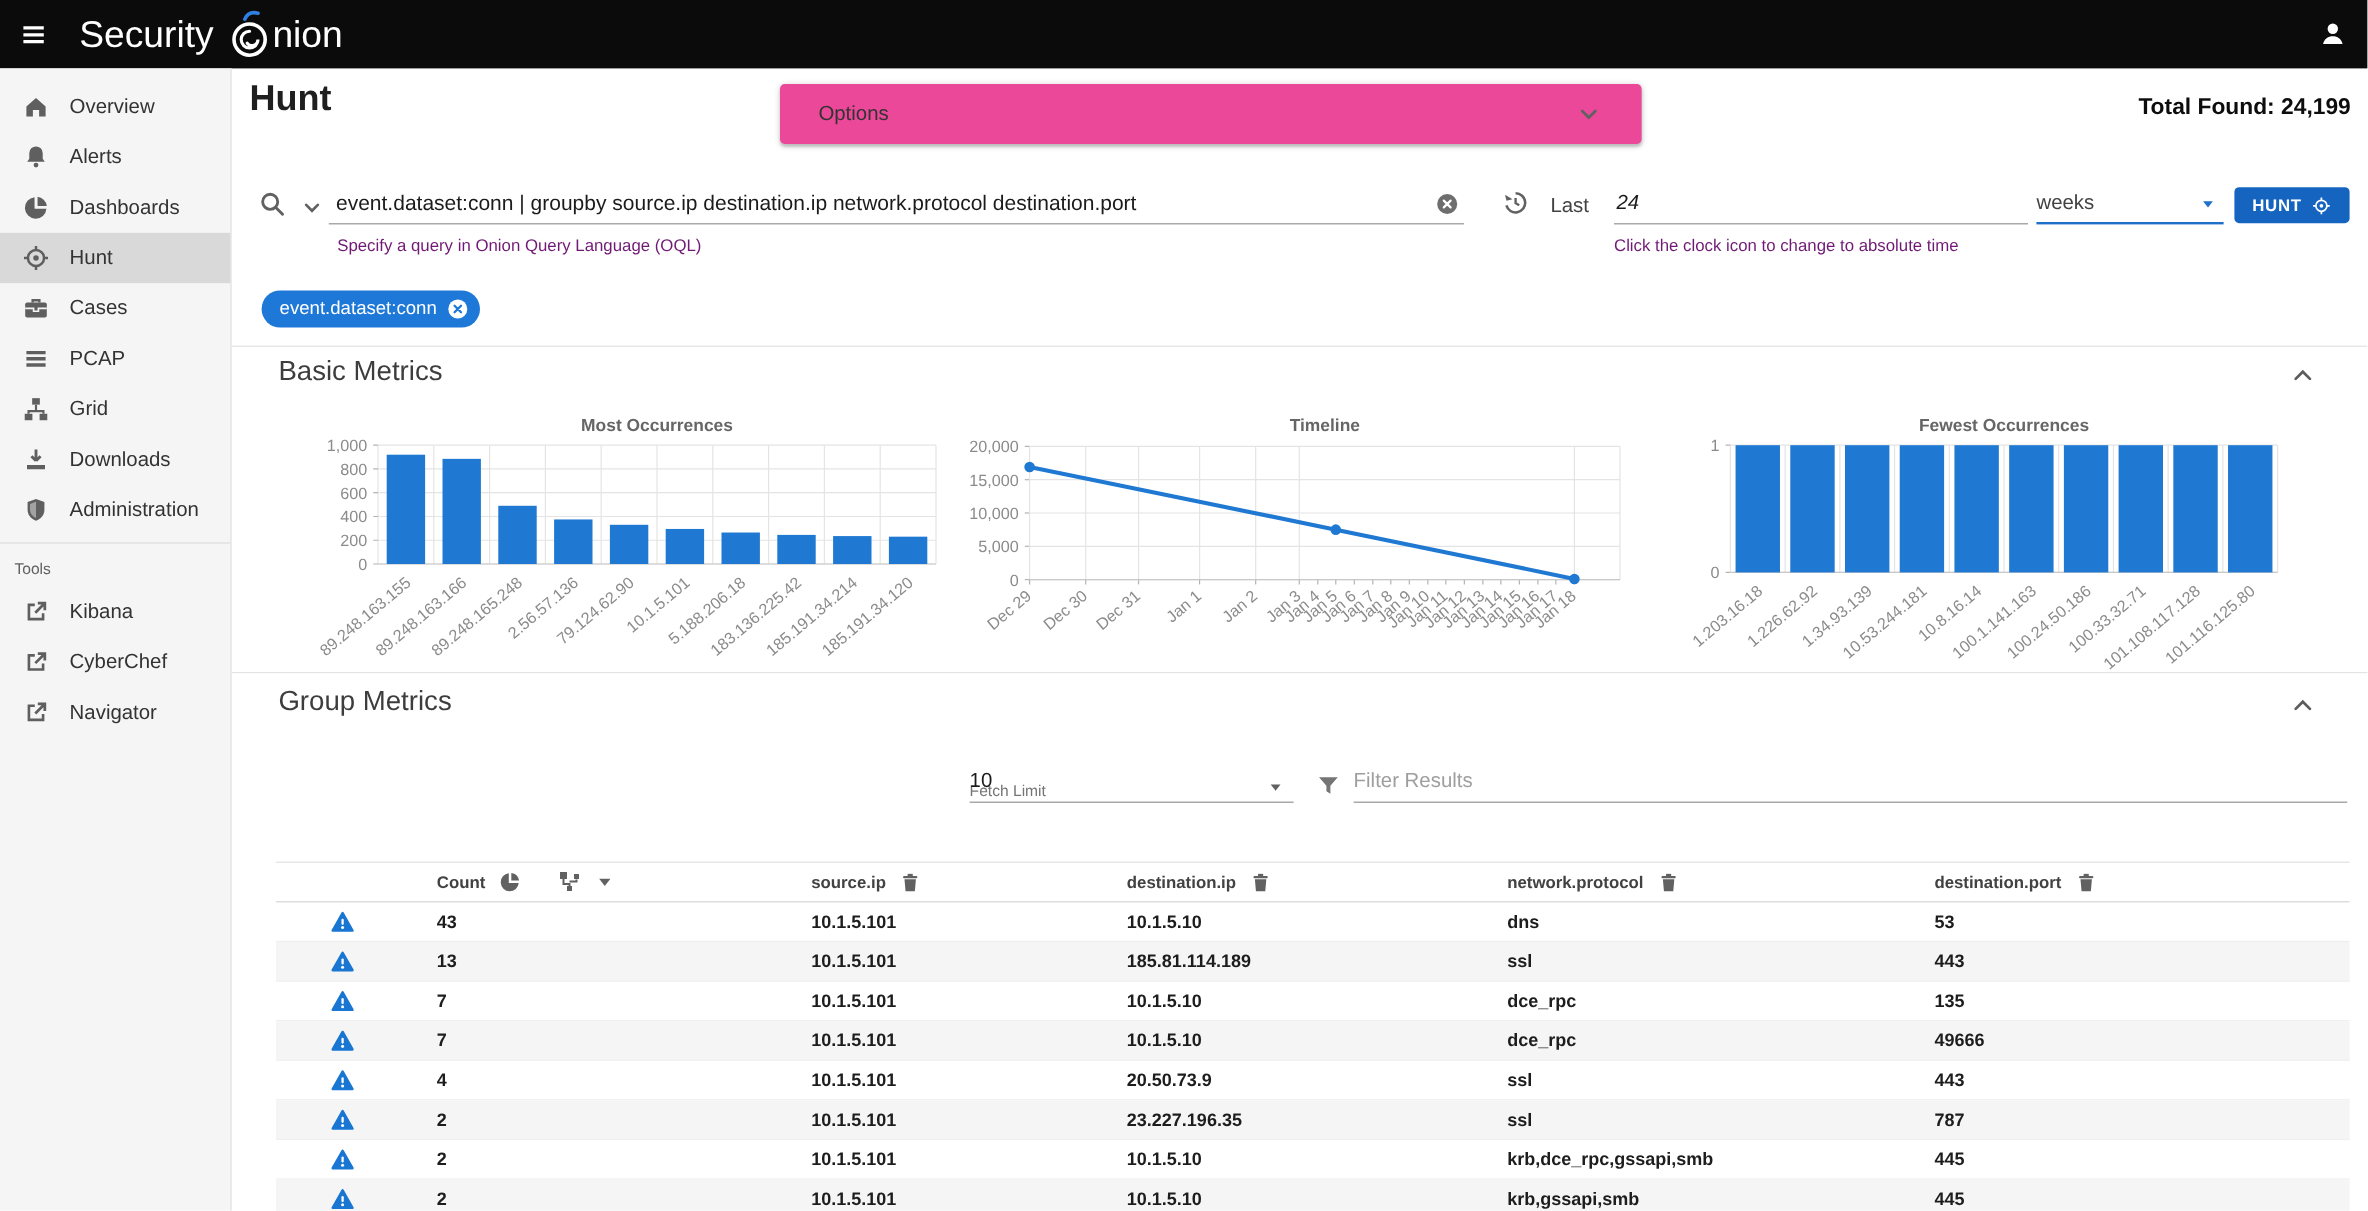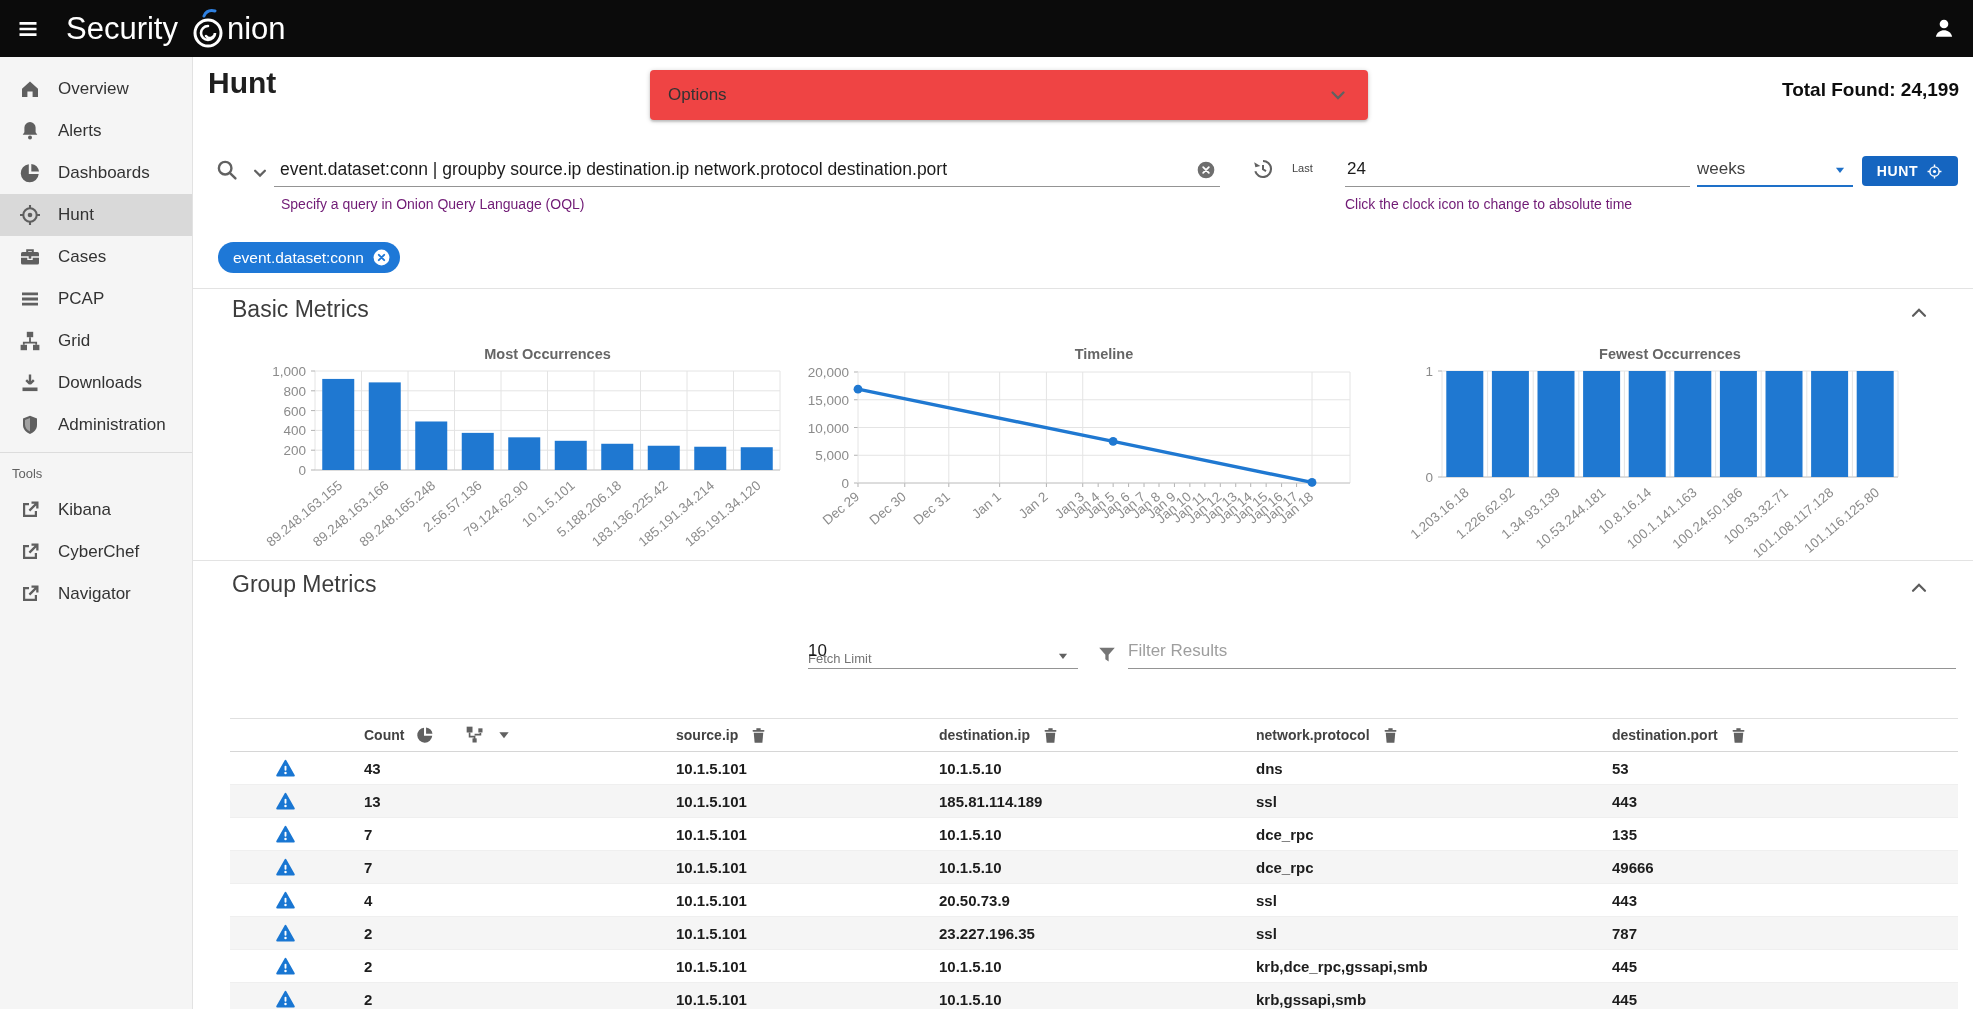--- a/index.html
+++ b/index.html
@@ -27,38 +27,38 @@
            border-right:1px solid #e2e2e2;padding-top:11px;box-sizing:border-box;}
   .side-item{display:flex;align-items:center;height:42px;padding-left:18px;gap:16px;
              font-size:17px;color:#333;cursor:pointer;}
   .side-item .ic{color:#5f5f5f;}
   .side-item.active{background:#d9d9d9;}
   #side-divider{border-top:1px solid #dcdcdc;margin-top:6px;}
   #tools-label{padding:13px 0 8px 12px;font-size:13px;color:#616161;}
 
   
   #page-title{left:208px;top:66px;font-size:30px;font-weight:700;color:#1f1f1f;}
-  #options-card{left:650px;top:70px;width:718px;height:50px;background:#ef4444;border-radius:4px;
+  #options-card{left:650px;top:70px;width:718px;height:50px;background:#ec4899;border-radius:4px;
                 box-shadow:0 1px 5px rgba(0,0,0,.2),0 2px 2px rgba(0,0,0,.14);
                 display:flex;align-items:center;justify-content:space-between;
-                padding:0 18px;box-sizing:border-box;font-size:17px;color:#333;cursor:pointer;}
+                padding:0 32px;box-sizing:border-box;font-size:17px;color:#333;cursor:pointer;}
   #options-card .ic{color:#616161;}
   #total-found{right:14px;top:79px;font-size:19px;font-weight:700;color:#0d0d0d;}
 
   
   .underline{border-bottom:1px solid #949494;}
   #search-ic{left:214px;top:157px;color:#616161;}
   #qcaret{left:251px;top:164px;color:#616161;cursor:pointer;}
   #query-field{left:274px;top:153px;width:946px;height:34px;box-sizing:border-box;}
   #query-text{padding-left:6px;font-size:17.5px;line-height:32px;color:#1b1b1b;white-space:nowrap;overflow:hidden;}
   #query-clear{position:absolute;right:4px;top:7px;color:#6e6e6e;cursor:pointer;}
   #history-ic{left:1251px;top:157px;color:#616161;cursor:pointer;}
-  #last-label{left:1292px;top:162px;font-size:11px;color:#424242;}
+  #last-label{left:1292px;top:162px;font-size:17px;color:#424242;}
   #duration-field{left:1345px;top:153px;width:345px;height:34px;box-sizing:border-box;
-                  font-size:17px;line-height:32px;color:#1b1b1b;padding-left:2px;}
+                  font-size:17px;line-height:32px;color:#1b1b1b;padding-left:2px;font-style:italic;}
   #unit-select{left:1697px;top:153px;width:156px;height:34px;box-sizing:border-box;
                border-bottom:2px solid #1e70c8;font-size:17px;line-height:32px;color:#424242;cursor:pointer;}
   #unit-caret{position:absolute;right:6px;top:10px;color:#1e70c8;}
   #hunt-btn{left:1862px;top:156px;width:96px;height:30px;background:#1565c0;border-radius:4px;
             display:flex;align-items:center;justify-content:center;gap:8px;color:#fff;
             font-size:14px;font-weight:700;letter-spacing:.6px;cursor:pointer;}
   .hint{font-size:14px;color:#701a75;text-align:center;}
   #query-hint{left:281px;top:196px;}
   #time-hint{left:1345px;top:196px;}
 

